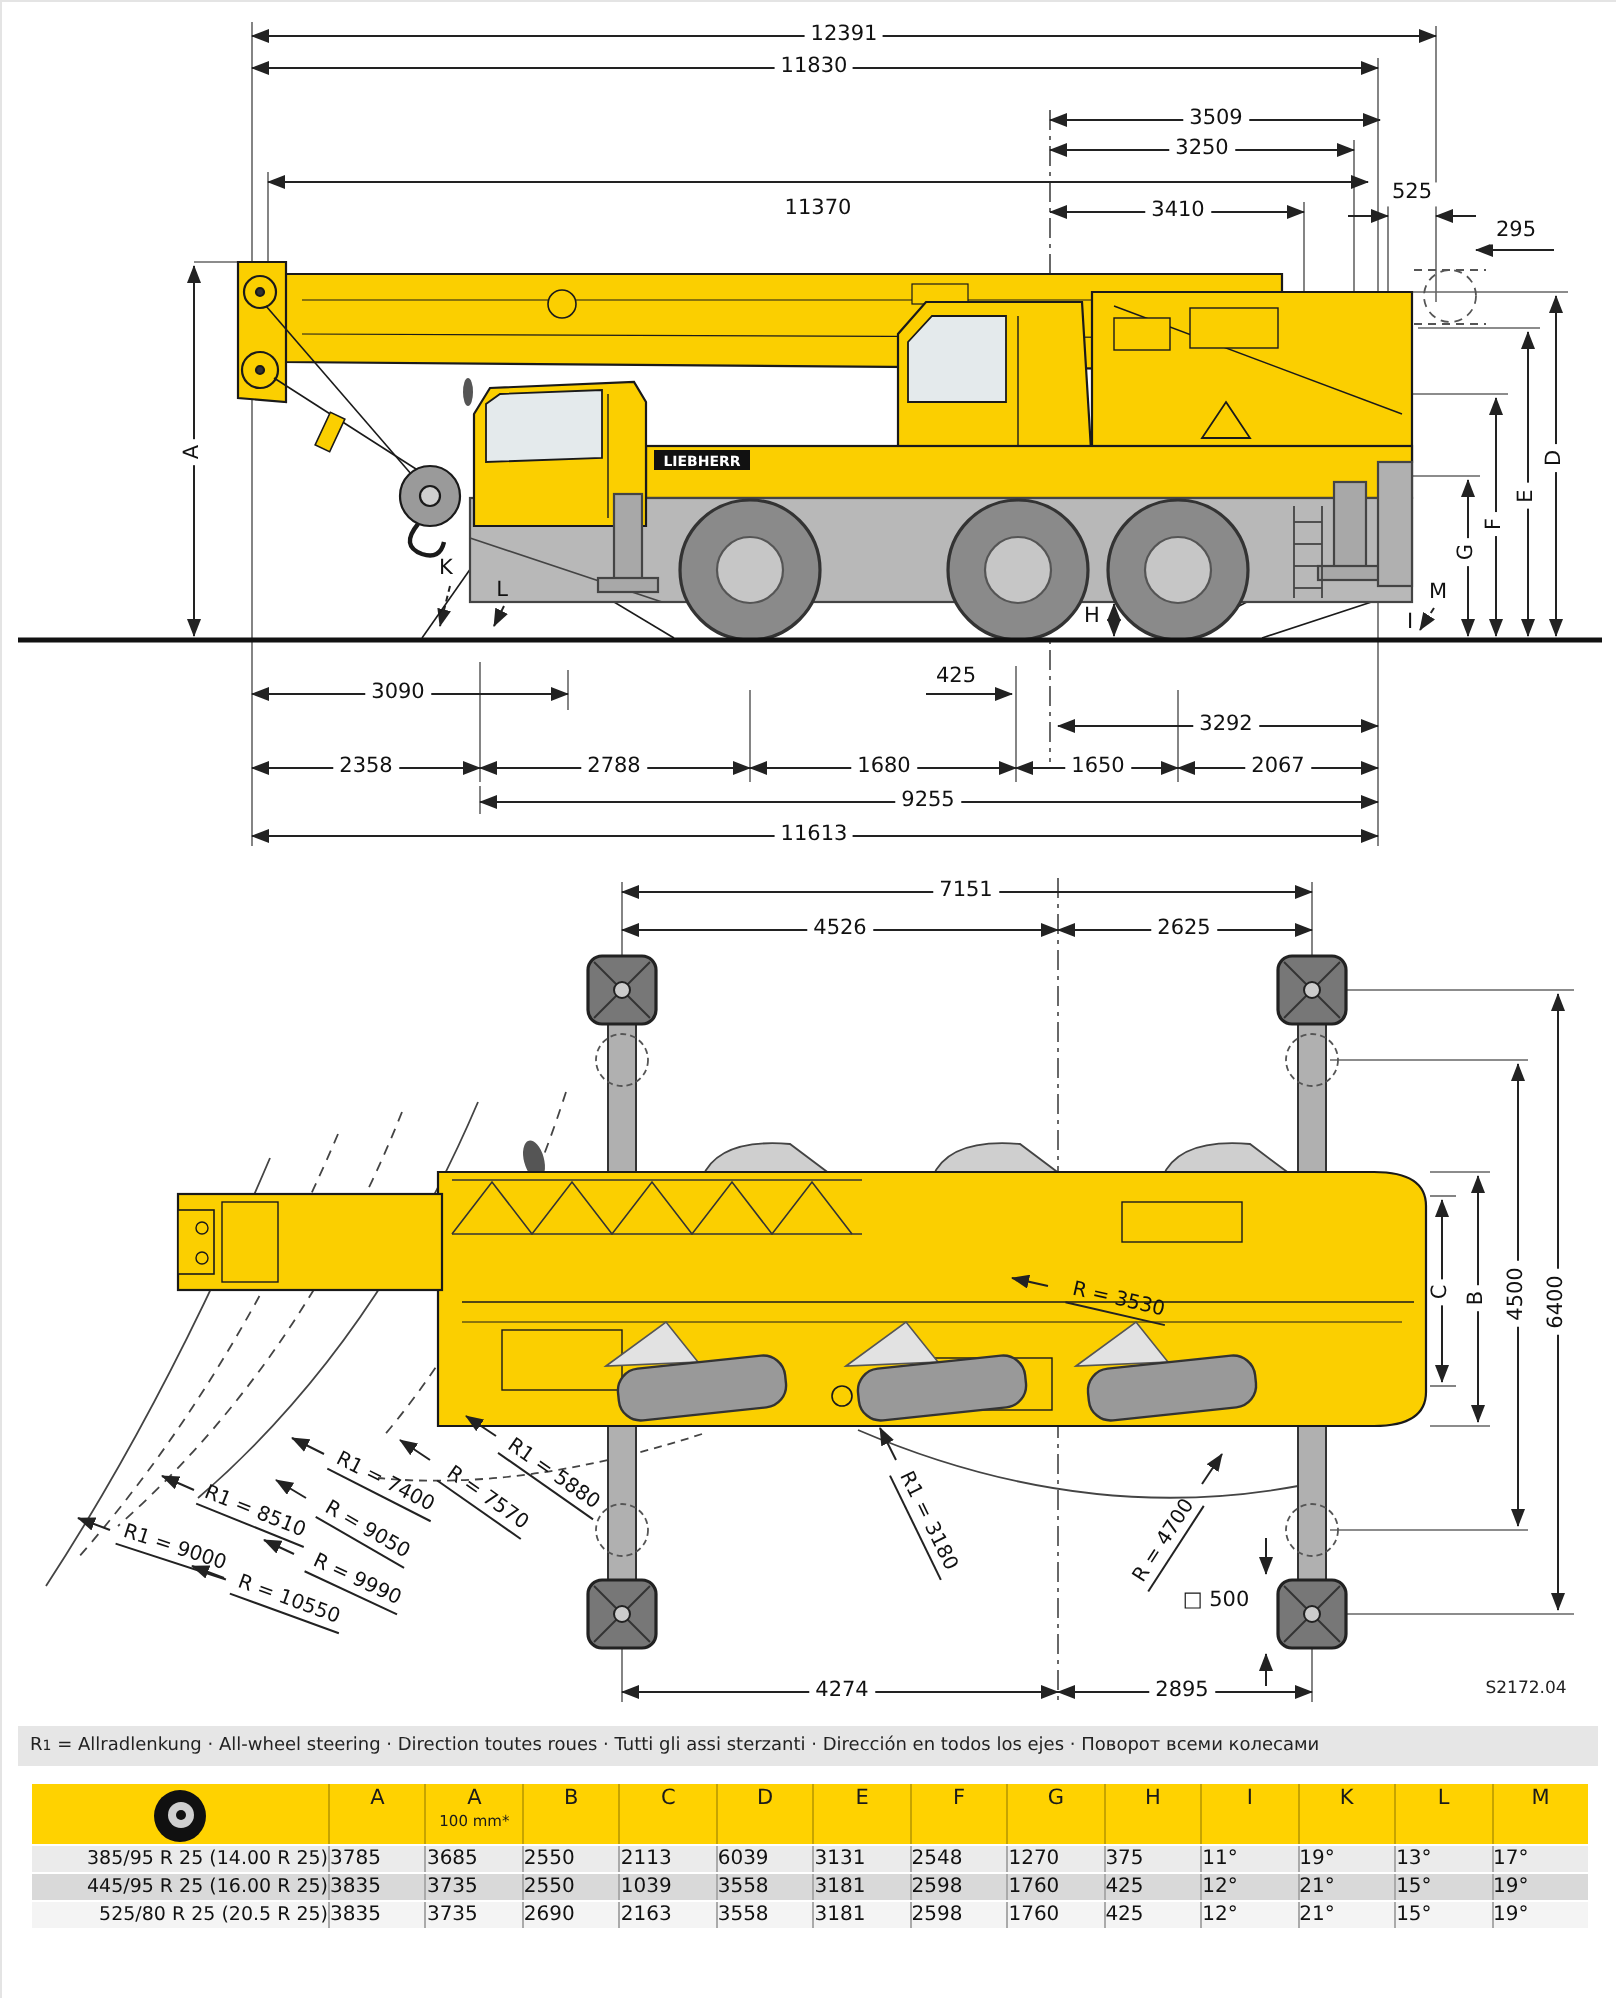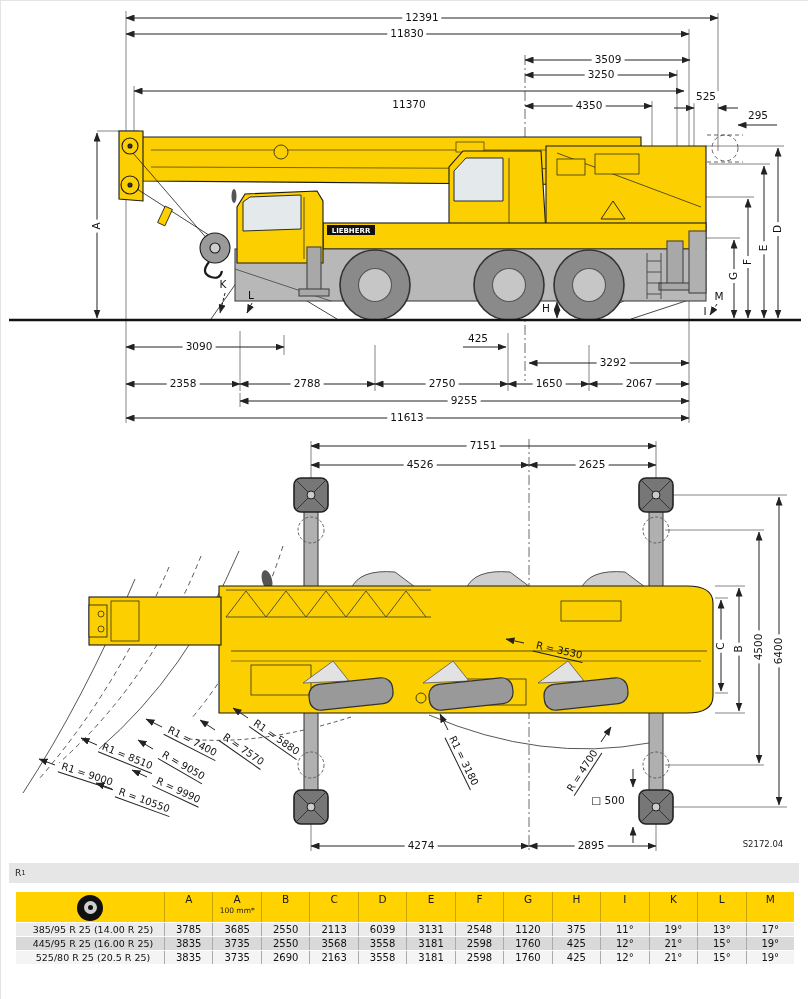--- a/index.html
+++ b/index.html
@@ -13,22 +13,22 @@
   .footbar{position:absolute;left:8px;top:862px;width:790px;height:20px;background:#E6E6E6;display:flex;align-items:center;padding-left:6px;box-sizing:border-box;font-size:9px;color:#222;}
   .footbar sub{font-size:7px;}
   .dimtable{position:absolute;left:15px;top:891px;width:778px;}
   .thead{background:#FFD200;}
   .ttitle{height:15px;display:flex;align-items:center;justify-content:center;font-size:10px;color:#1a1a1a;margin-left:148px;}
   .hrow{display:grid;grid-template-columns:148px repeat(13,1fr);height:30px;}
   .hcell{border-left:1px solid #c7a400;display:flex;flex-direction:column;align-items:center;justify-content:flex-start;font-size:10.5px;color:#1a1a1a;padding-top:1px;}
   .hcell .sub{font-size:7.5px;margin-top:1px;min-height:9px;}
   .hcell:first-child{border-left:none;justify-content:center;}
   .trow{display:grid;grid-template-columns:148px repeat(13,1fr);height:13px;line-height:13px;font-size:10px;color:#111;border-top:1px solid #fff;}
-  .trow div{border-left:1px solid #aaa;text-align:center;overflow:hidden;}
-  .trow div:first-child{border-left:none;text-align:center;padding-left:6px;font-size:9.5px;}
+  .trow div{border-left:1px solid #aaa;overflow:hidden;}
+  .trow div:first-child{border-left:none;text-align:right;padding-left:6px;font-size:9.5px;}
   .r1{background:#EBEBEB;} .r2{background:#D9D9D9;} .r3{background:#F4F4F4;}
   .tfoot{position:absolute;left:15px;top:979px;font-size:8.5px;color:#333;}
   .tire{width:26px;height:26px;border-radius:50%;background:#101010;display:flex;align-items:center;justify-content:center;}
   .tire .rim{width:13px;height:13px;border-radius:50%;background:#cfcfcf;display:flex;align-items:center;justify-content:center;}
   .tire .hub{width:5px;height:5px;border-radius:50%;background:#101010;}
 </style>
 </head>
 <body>
 
 <div class="sheet">
@@ -317,39 +317,39 @@
       <line x1="600" y1="741" x2="610" y2="726" marker-end="url(#mE)"></line>
     </g>
   </g>
 </svg>
 
 <div class="lbl" style="left:421px;top:17px">12391</div>
 <div class="lbl" style="left:406px;top:33px">11830</div>
 <div class="lbl" style="left:607px;top:59px">3509</div>
 <div class="lbl" style="left:600px;top:74px">3250</div>
 <div class="lbl" style="left:408px;top:104px">11370</div>
-<div class="lbl" style="left:588px;top:105px">4350</div>
+<div class="lbl" style="left:588px;top:105px">3410</div>
 <div class="lbl" style="left:705px;top:96px">525</div>
 <div class="lbl" style="left:757px;top:115px">295</div>
 <div class="lbl rot" style="left:96px;top:225px">A</div>
 <div class="lbl rot" style="left:777px;top:228px">D</div>
 <div class="lbl rot" style="left:763px;top:247px">E</div>
 <div class="lbl rot" style="left:747px;top:261px">F</div>
 <div class="lbl rot" style="left:733px;top:275px">G</div>
 <div class="lbl nobg" style="left:222px;top:284px">K</div>
 <div class="lbl nobg" style="left:250px;top:295px">L</div>
 <div class="lbl nobg" style="left:718px;top:296px">M</div>
 <div class="lbl nobg" style="left:704px;top:311px">I</div>
 <div class="lbl nobg" style="left:545px;top:308px">H</div>
 <div class="lbl" style="left:198px;top:346px">3090</div>
 <div class="lbl" style="left:477px;top:338px">425</div>
 <div class="lbl" style="left:612px;top:362px">3292</div>
 <div class="lbl" style="left:182px;top:383px">2358</div>
 <div class="lbl" style="left:306px;top:383px">2788</div>
-<div class="lbl" style="left:441px;top:383px">2750</div>
+<div class="lbl" style="left:441px;top:383px">1680</div>
 <div class="lbl" style="left:548px;top:383px">1650</div>
 <div class="lbl" style="left:638px;top:383px">2067</div>
 <div class="lbl" style="left:463px;top:400px">9255</div>
 <div class="lbl" style="left:406px;top:417px">11613</div>
 
 <div class="lbl" style="left:482px;top:445px">7151</div>
 <div class="lbl" style="left:419px;top:464px">4526</div>
 <div class="lbl" style="left:591px;top:464px">2625</div>
 <div class="lbl rot" style="left:720px;top:645px">C</div>
 <div class="lbl rot" style="left:738px;top:648px">B</div>
@@ -366,21 +366,21 @@
 <div class="rlbl" style="left:191px;top:741px;transform:translate(-50%,-50%) rotate(27deg)">R1 = 7400</div>
 <div class="rlbl" style="left:182px;top:765px;transform:translate(-50%,-50%) rotate(30deg)">R = 9050</div>
 <div class="rlbl" style="left:126px;top:756px;transform:translate(-50%,-50%) rotate(22deg)">R1 = 8510</div>
 <div class="rlbl" style="left:177px;top:790px;transform:translate(-50%,-50%) rotate(25deg)">R = 9990</div>
 <div class="rlbl" style="left:86px;top:774px;transform:translate(-50%,-50%) rotate(18deg)">R1 = 9000</div>
 <div class="rlbl" style="left:143px;top:800px;transform:translate(-50%,-50%) rotate(20deg)">R = 10550</div>
 <div class="rlbl" style="left:462px;top:760px;transform:translate(-50%,-50%) rotate(64deg)">R1 = 3180</div>
 <div class="rlbl" style="left:582px;top:770px;transform:translate(-50%,-50%) rotate(-57deg)">R = 4700</div>
 
 <div class="footbar">
-  <span>R</span><sub>1</sub>&nbsp;
+  <span>R</span><sub>1</sub>&nbsp;<span>=  Allradlenkung · All-wheel steering · Direction toutes roues · Tutti gli assi sterzanti · Dirección en todos los ejes · Поворот всеми колесами</span>
 </div>
 
 <div class="dimtable">
   <div class="thead">
     <div class="hrow">
       <div class="hcell">
         <div class="tire">
               <div class="rim">
                 <div class="hub"></div>
               </div>
@@ -442,33 +442,33 @@
   </div>
   <div class="trow r1">
     <div>385/95 R 25 (14.00 R 25)</div>
     <div>3785</div>
         <div>3685</div>
     <div>2550</div>
         <div>2113</div>
     <div>6039</div>
         <div>3131</div>
     <div>2548</div>
-        <div>1120</div>
+        <div>1270</div>
     <div>375</div>
         <div>11°</div>
     <div>19°</div>
         <div>13°</div>
     <div>17°</div>
   </div>
   <div class="trow r2">
     <div>445/95 R 25 (16.00 R 25)</div>
     <div>3835</div>
         <div>3735</div>
     <div>2550</div>
-        <div>3568</div>
+        <div>1039</div>
     <div>3558</div>
         <div>3181</div>
     <div>2598</div>
         <div>1760</div>
     <div>425</div>
         <div>12°</div>
     <div>21°</div>
         <div>15°</div>
     <div>19°</div>
   </div>

